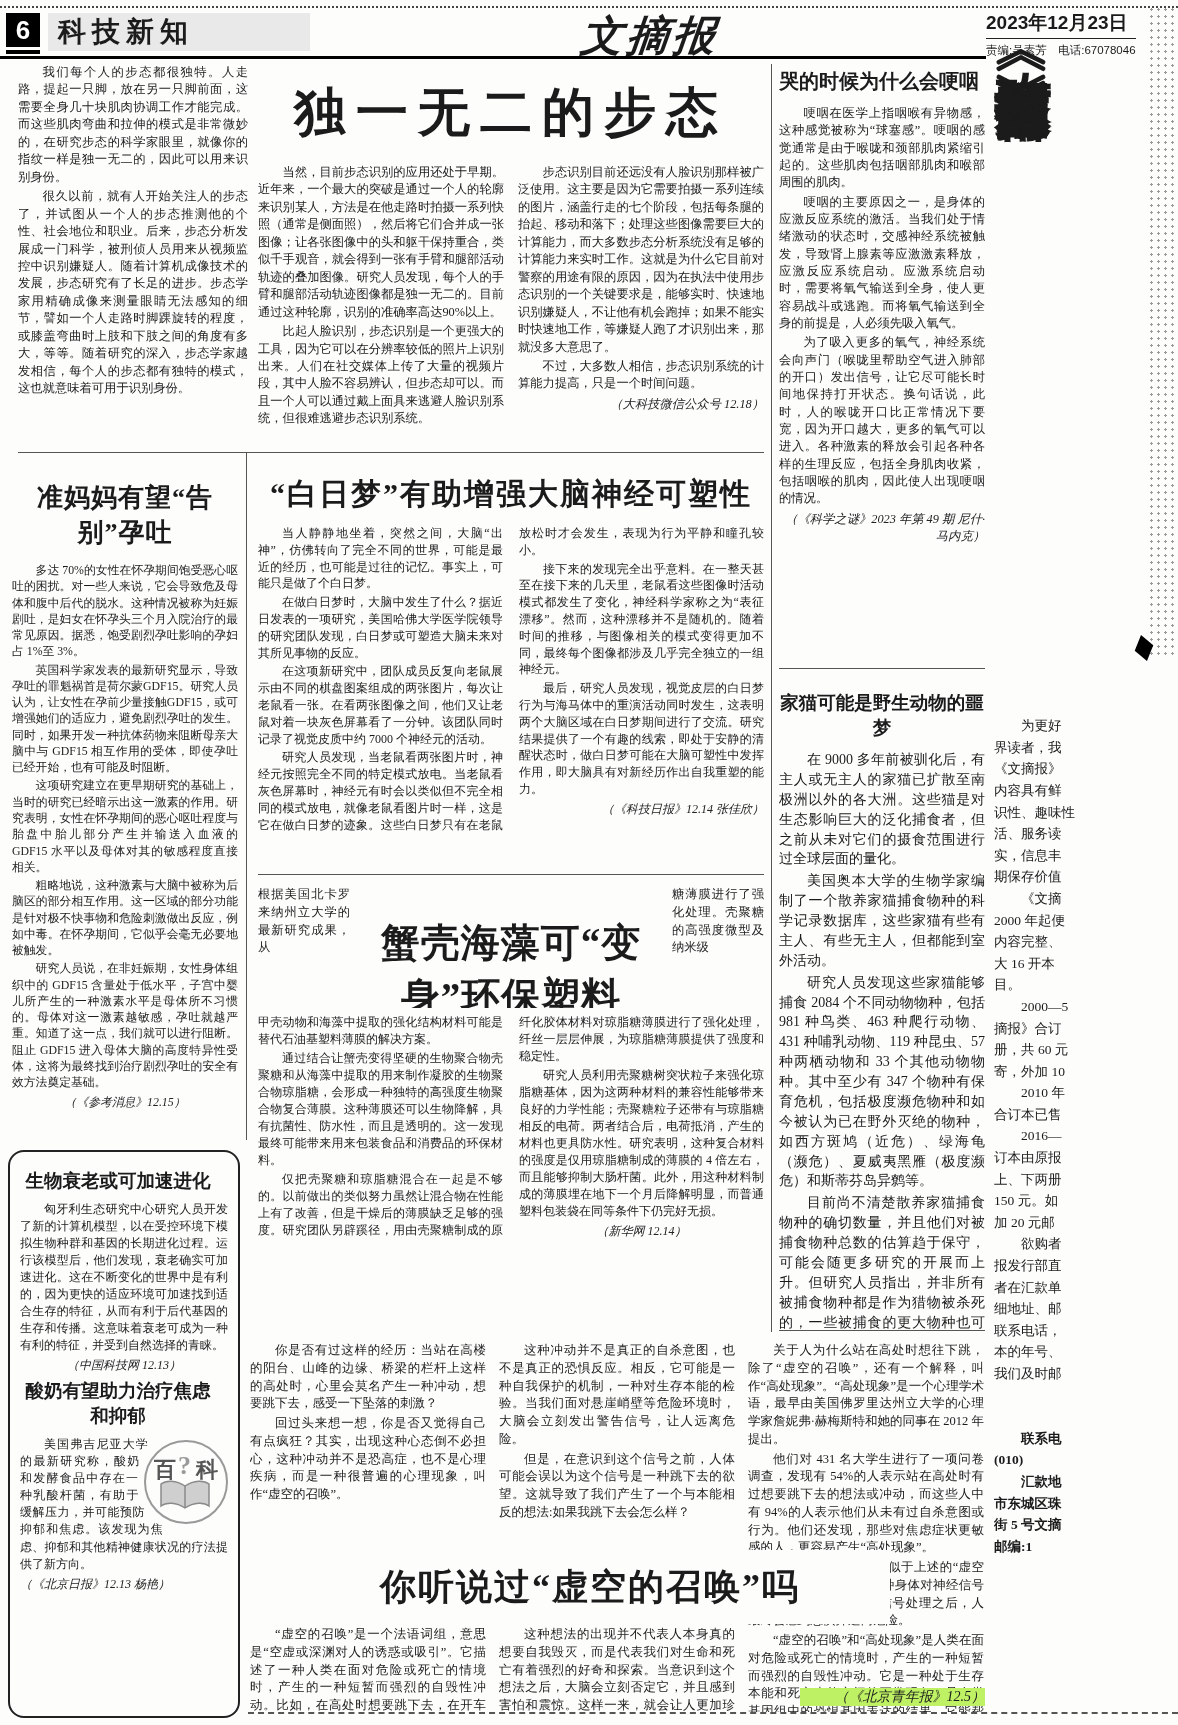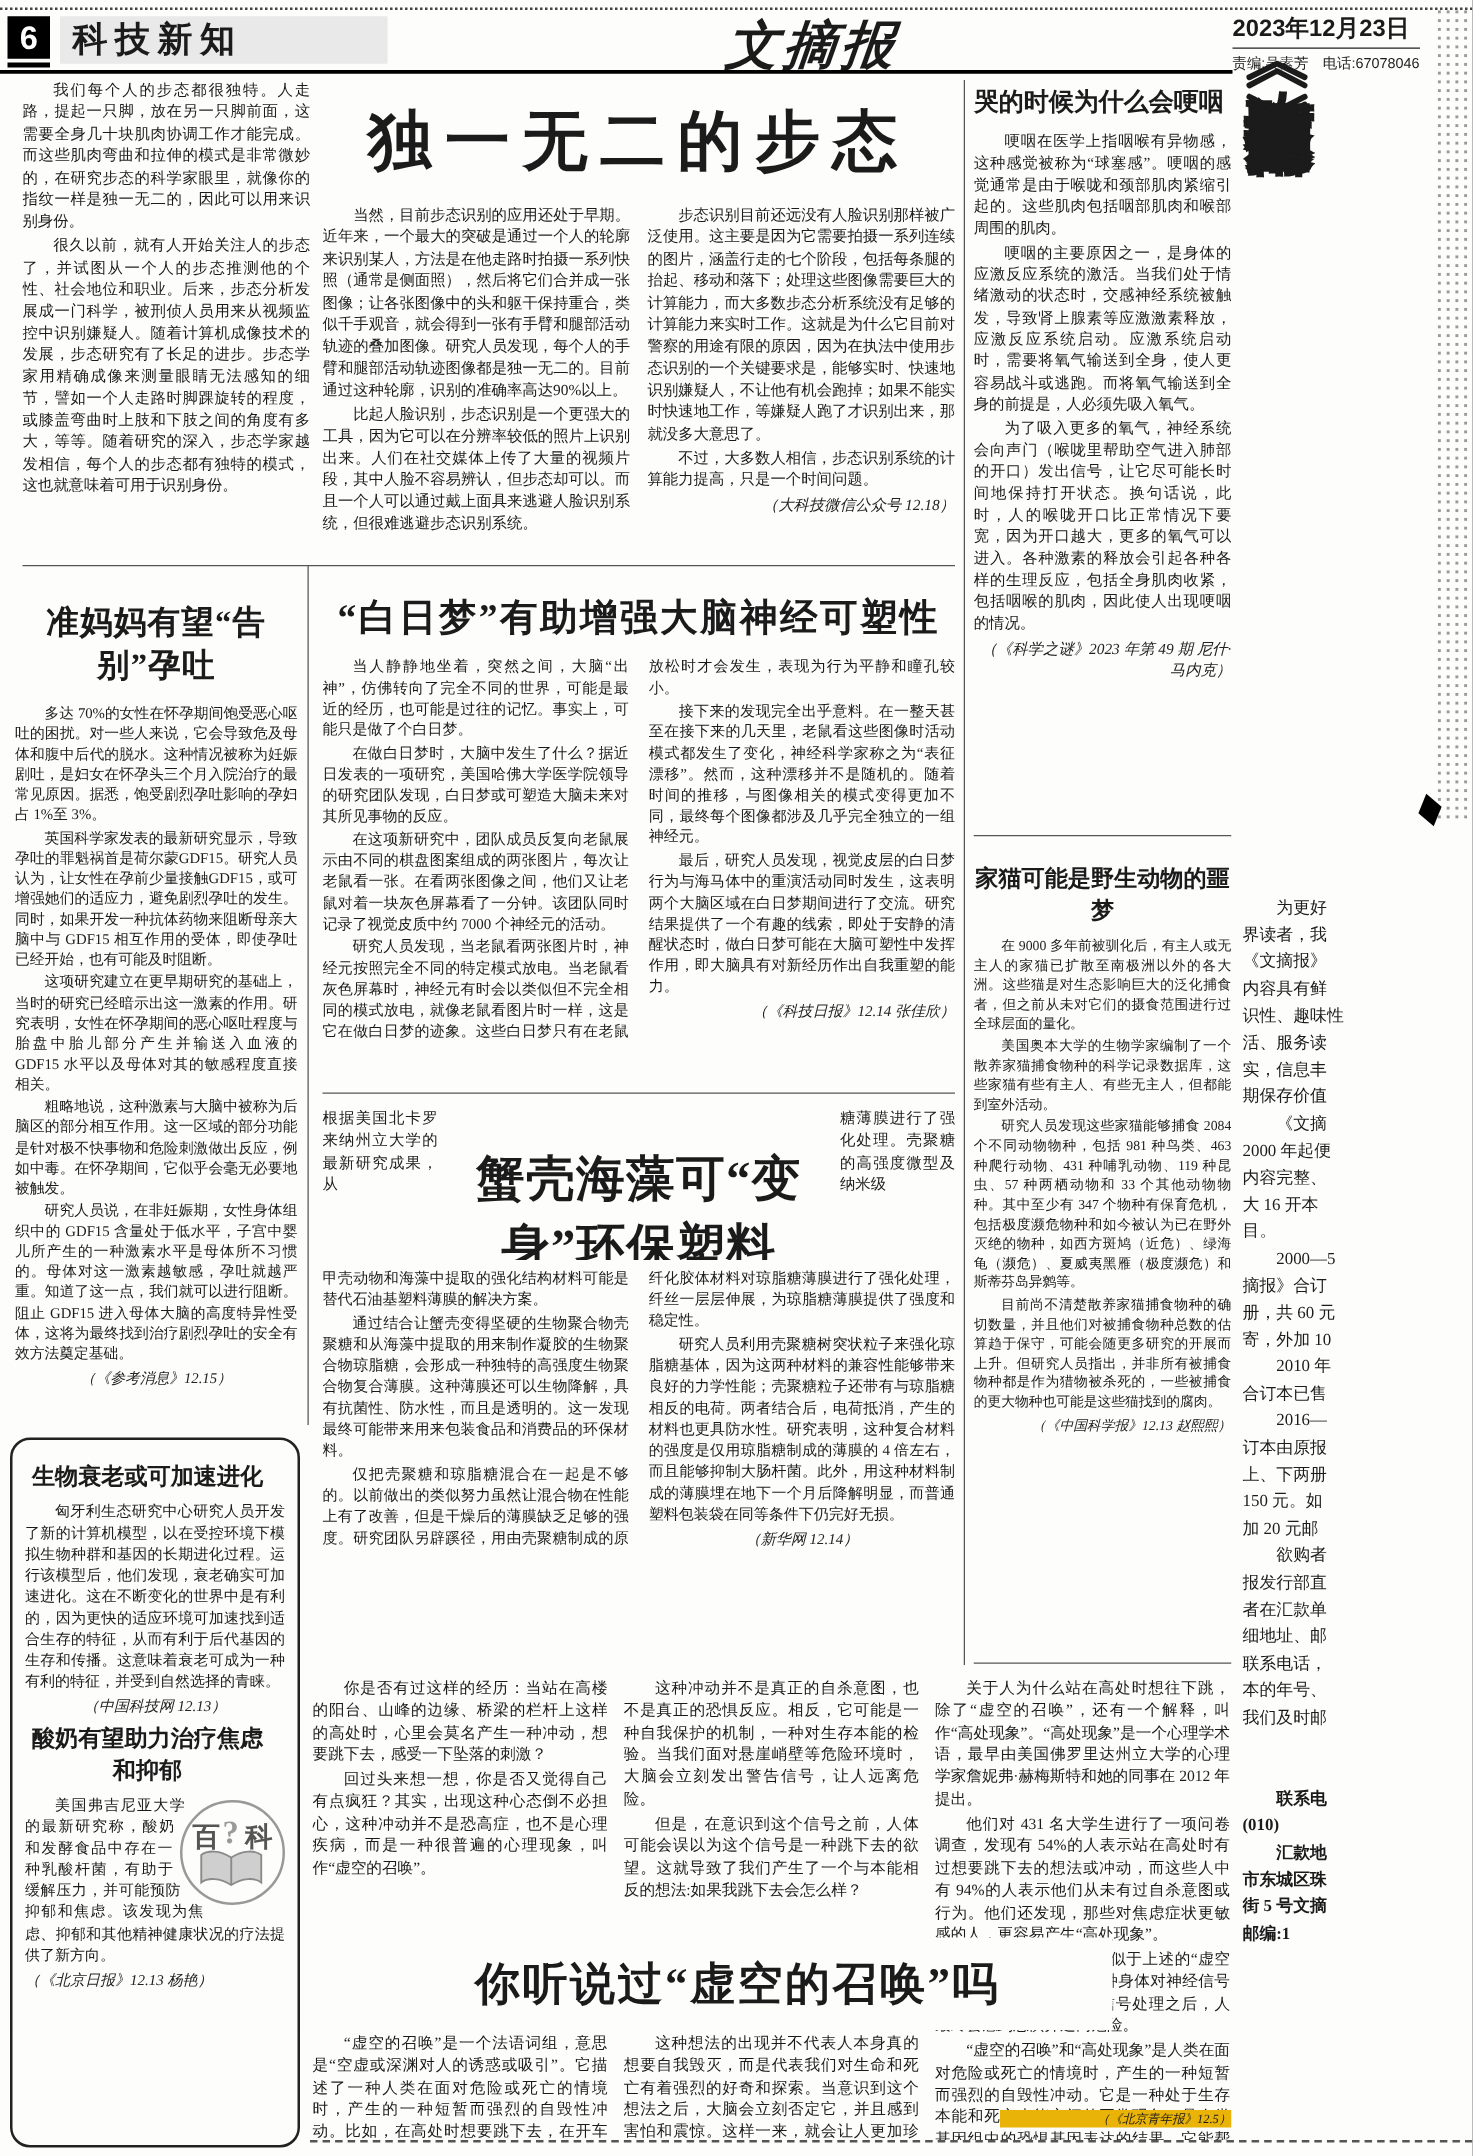--- a/index.html
+++ b/index.html
@@ -51,21 +51,21 @@
 
   
   #daydream{position:absolute;left:258px;top:466px;width:506px;height:402px;overflow:hidden;}
   #daydream h2{font-size:30px;font-weight:900;text-align:center;margin:8px 0 10px 0;letter-spacing:2px;}
   #daydream .body{columns:2;column-gap:16px;font-size:12px;line-height:1.4;height:340px;overflow:hidden;}
   .hr-day{left:258px;top:874px;width:506px;}
 
   
   #cat{position:absolute;left:779px;top:682px;width:206px;height:648px;overflow:hidden;}
   #cat h2{font-size:18.5px;font-weight:bold;text-align:center;margin:8px 0 10px 0;}
-  #cat .body{font-size:11px;line-height:1.42;}
+  #cat .body{font-size:14px;line-height:1.42;}
   .hr-cat{left:779px;top:1330px;width:206px;}
 
   
   #crab{position:absolute;left:258px;top:886px;width:506px;height:444px;overflow:hidden;}
   #crab .crab-head{display:flex;gap:10px;height:122px;overflow:hidden;}
   #crab .frag{width:92px;flex:none;font-size:12.3px;line-height:1.45;text-align:justify;}
   #crab .crab-title{flex:1;font-size:39px;font-weight:900;text-align:center;letter-spacing:1px;
                     padding-top:30px;}
   #crab .body{columns:2;column-gap:16px;font-size:12px;line-height:1.42;height:312px;overflow:hidden;margin-top:6px;}
 
@@ -83,21 +83,21 @@
 
   
   #void{position:absolute;left:250px;top:1342px;width:735px;height:370px;display:flex;gap:13px;}
   #void .vcol{width:236px;flex:none;font-size:12.5px;line-height:1.42;display:flex;flex-direction:column;}
   #void .v-top{height:206px;overflow:hidden;}
   #void .v-gap{height:78px;}
   #void .v-bot{flex:1;overflow:hidden;}
   #void .v-full{height:370px;overflow:hidden;}
   .void-title{position:absolute;left:290px;top:1550px;width:600px;height:74px;background:#fdfdfc;
               font-size:36px;font-weight:900;text-align:center;line-height:74px;letter-spacing:2px;}
-  .void-attr{position:absolute;left:800px;top:1688px;width:185px;background:#eab308;font-size:10px;
+  .void-attr{position:absolute;left:800px;top:1688px;width:185px;background:#bef264;font-size:14px;
              font-style:italic;text-align:right;}
 
   
   #sidebar{position:absolute;left:992px;top:0;width:186px;height:1725px;overflow:hidden;}
   .halftone{position:absolute;right:0;top:6px;width:30px;height:652px;
             background-image:radial-gradient(#9a9a9a 1.1px,transparent 1.3px);background-size:7px 7px;}
   .sb-title{position:absolute;left:2px;top:28px;height:648px;writing-mode:vertical-rl;
             font-size:57px;font-weight:900;line-height:1.02;letter-spacing:1px;overflow:hidden;}
   .corner-mark{position:absolute;right:26px;top:640px;width:16px;height:16px;background:#000;
                transform:rotate(40deg) skewX(18deg);}

